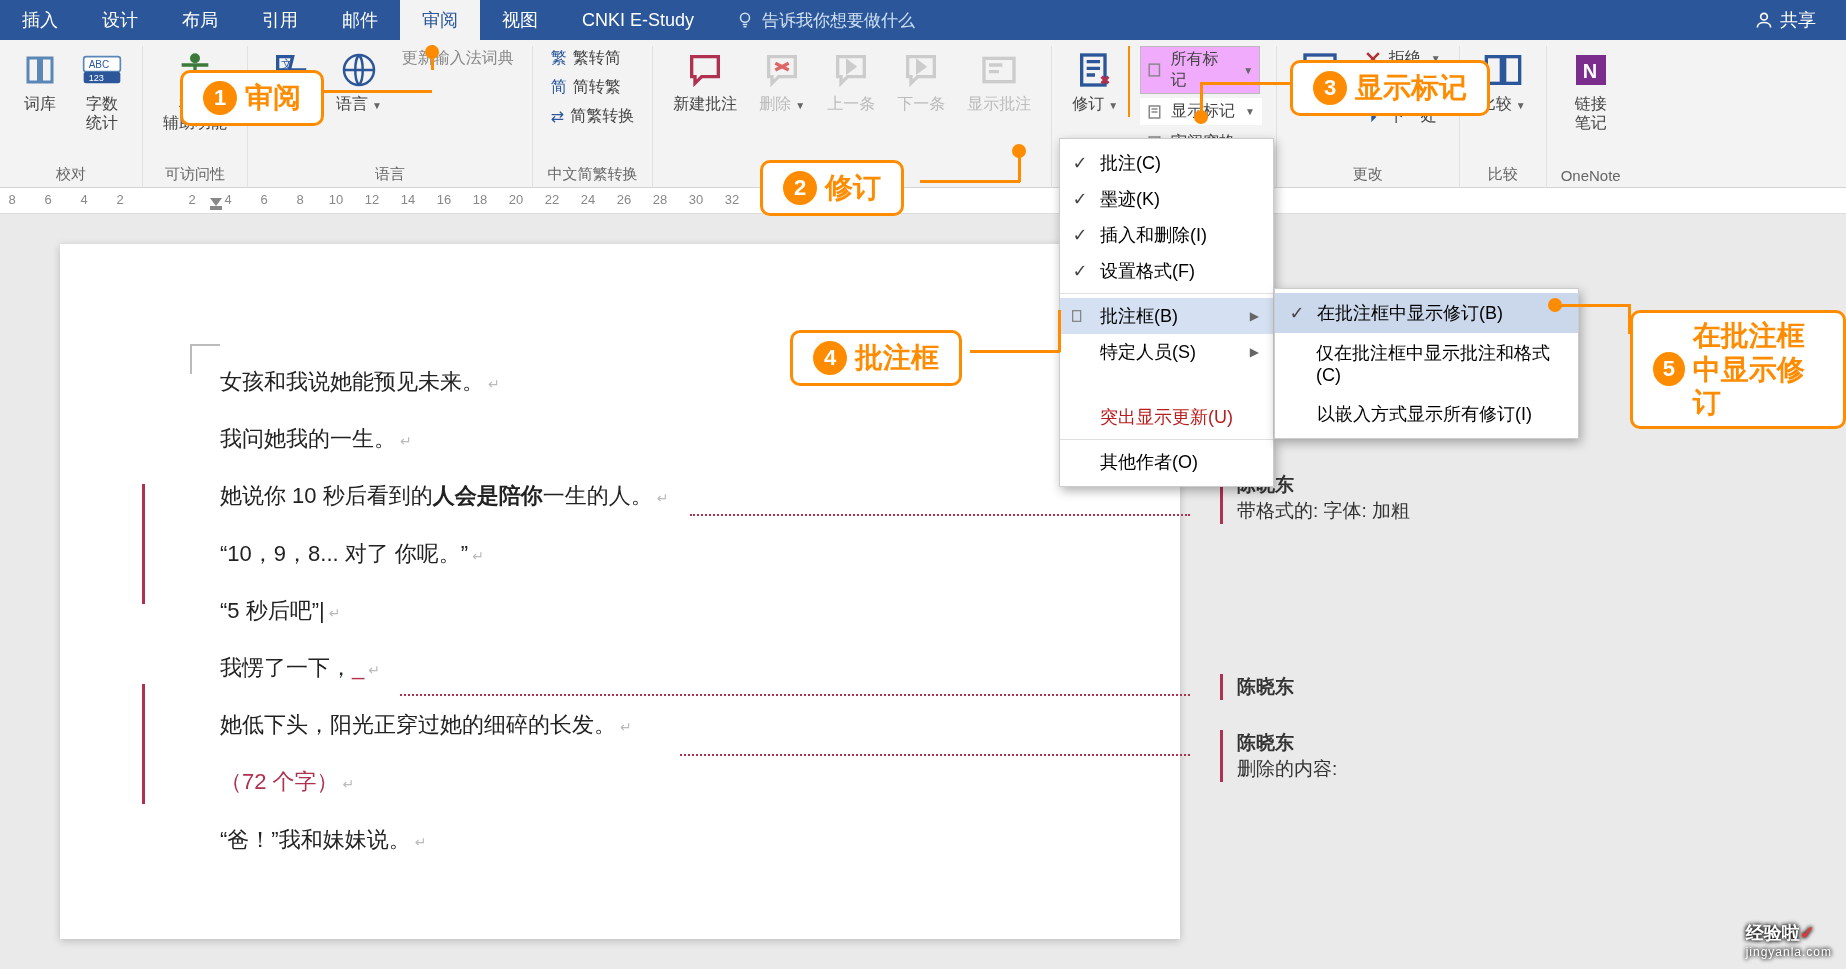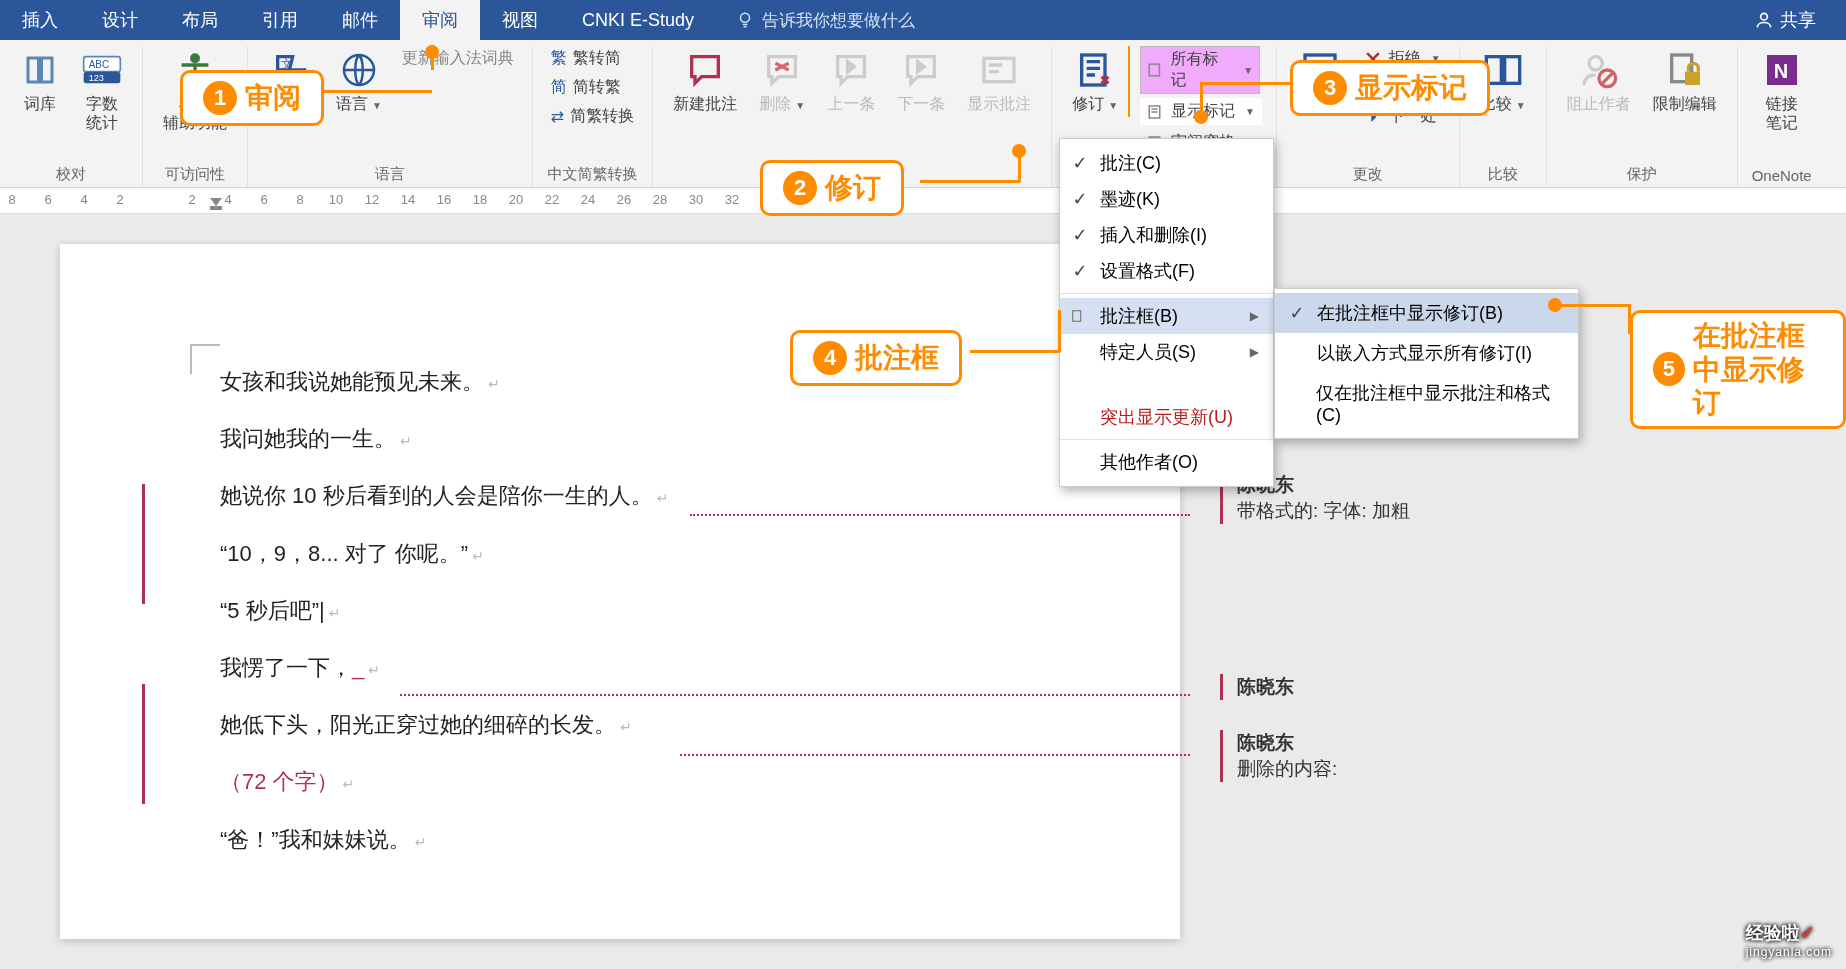--- a/index.html
+++ b/index.html
@@ -38,21 +38,21 @@
 
 
 .page-area { position:absolute; top:214px; left:0; right:0; bottom:0; background:#eaeaea; overflow:hidden; }
 .page { position:absolute; left:60px; top:30px; width:1120px; background:#fff; box-shadow:0 2px 8px rgba(0,0,0,.2); padding:120px 160px 60px 160px; }
 .page p { font-size:22px; color:#222; line-height:1.6; margin-bottom:22px; position:relative; }
 .page p .ret { color:#bbb; font-size:14px; margin-left:4px; }
 .page .corner { position:absolute; left:130px; top:100px; width:30px; height:30px; border-left:2px solid #bbb; border-top:2px solid #bbb; }
 .cbar { position:absolute; left:142px; width:3px; background:#b0304f; }
 .dotted { border-top:2px dotted #b0304f; position:absolute; }
 .underline { color:#b0304f; }
-.bold { font-weight:400; }
+.bold { font-weight:700; }
 
 
 .comments { position:absolute; left:1220px; top:258px; width:430px; font-size:19px; color:#333; }
 .comments .c { border-left:3px solid #b0304f; padding-left:14px; margin-bottom:150px; }
 .comments .c .who { color:#333;font-weight:bold; }
 .comments .c .what { color:#333; }
 
 
 .menu1 { position:absolute; left:1059px; top:138px; width:215px; background:#fff; border:1px solid #ccc; box-shadow:2px 4px 10px rgba(0,0,0,.3); z-index:50; padding:6px 0; font-size:18px; }
 .menu1 .mi { display:flex; align-items:center; padding:6px 14px 6px 10px; cursor:pointer; gap:10px; position:relative; }
@@ -335,46 +335,20 @@
               <rect x="2" y="4" width="9" height="16"></rect>
               <rect x="13" y="4" width="9" height="16"></rect>
             </svg>
           </div>
         <div class="txt"><span>比较</span><span class="dropdown-arrow">▼</span></div>
       </div>
     </div>
     <div class="label">比较</div>
   </div>
 
-  <div class="group">
-    <div class="body">
-      <div class="btn-lg" style="color:#bbb">
-        <div class="ico">
-            <svg width="40" height="40" viewBox="0 0 24 24" fill="none" stroke="#ccc" stroke-width="2">
-              <circle cx="10" cy="8" r="4"></circle>
-              <path d="M3 21c0-4 3-6 7-6"></path>
-              <circle cx="17" cy="17" r="5" stroke="#c66"></circle>
-              <path d="M14 20l6-6" stroke="#c66"></path>
-            </svg>
-          </div>
-        <div class="txt">阻止作者</div>
-      </div>
-      <div class="btn-lg">
-        <div class="ico">
-            <svg width="40" height="40" viewBox="0 0 24 24" fill="none" stroke="#c9a227" stroke-width="2">
-              <rect x="4" y="3" width="12" height="16" stroke="#888"></rect>
-              <rect x="12" y="13" width="9" height="8" fill="#c9a227" stroke="none"></rect>
-              <path d="M14 13v-2a3 3 0 016 0v2"></path>
-            </svg>
-          </div>
-        <div class="txt">限制编辑</div>
-      </div>
-    </div>
-    <div class="label">保护</div>
-  </div>
 
   <div class="group" style="border-right:none">
     <div class="body">
       <div class="btn-lg">
         <div class="ico">
             <svg width="40" height="40" viewBox="0 0 24 24">
               <rect x="3" y="3" width="18" height="18" fill="#7b2d8e"></rect>
               <text x="7" y="17" font-size="12" fill="#fff" font-weight="bold">N</text>
             </svg>
           </div>
@@ -498,25 +472,25 @@
     </div>
 </div>
 
 <div class="menu2">
   <div class="mi sel">
       <span class="chk">✓</span>
       <span>在批注框中显示修订(B)</span>
     </div>
   <div class="mi">
       <span class="chk"></span>
+      <span>仅在批注框中显示批注和格式(C)</span>
+    </div>
+  <div class="mi">
+      <span class="chk"></span>
       <span>以嵌入方式显示所有修订(I)</span>
-    </div>
-  <div class="mi">
-      <span class="chk"></span>
-      <span>仅在批注框中显示批注和格式(C)</span>
     </div>
 </div>
 
 <div class="callout" style="left:180px;top:70px">
     <span class="num">1</span>
     <span>审阅</span>
   </div>
 <div class="callout" style="left:760px;top:160px">
     <span class="num">2</span>
     <span>修订</span>

